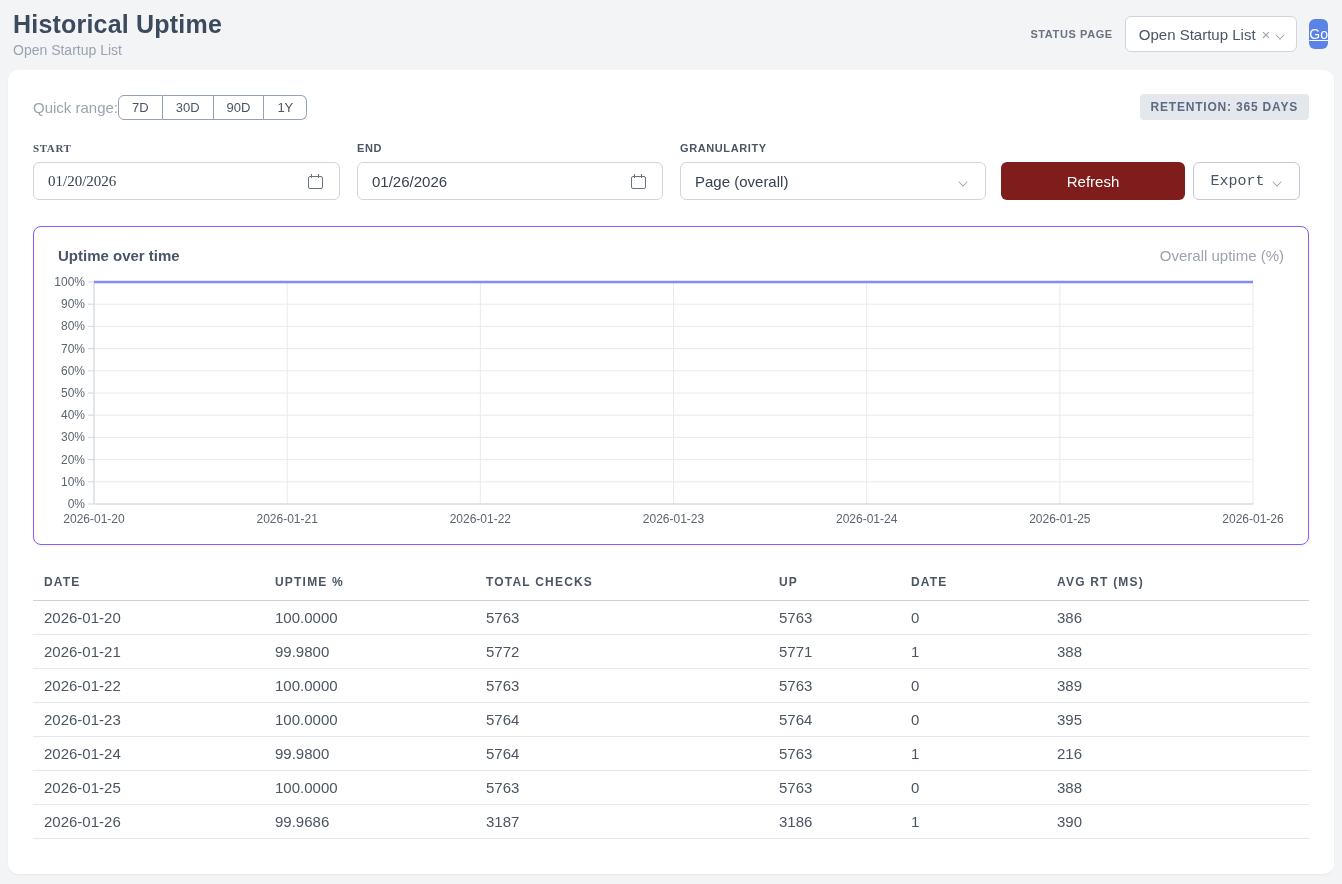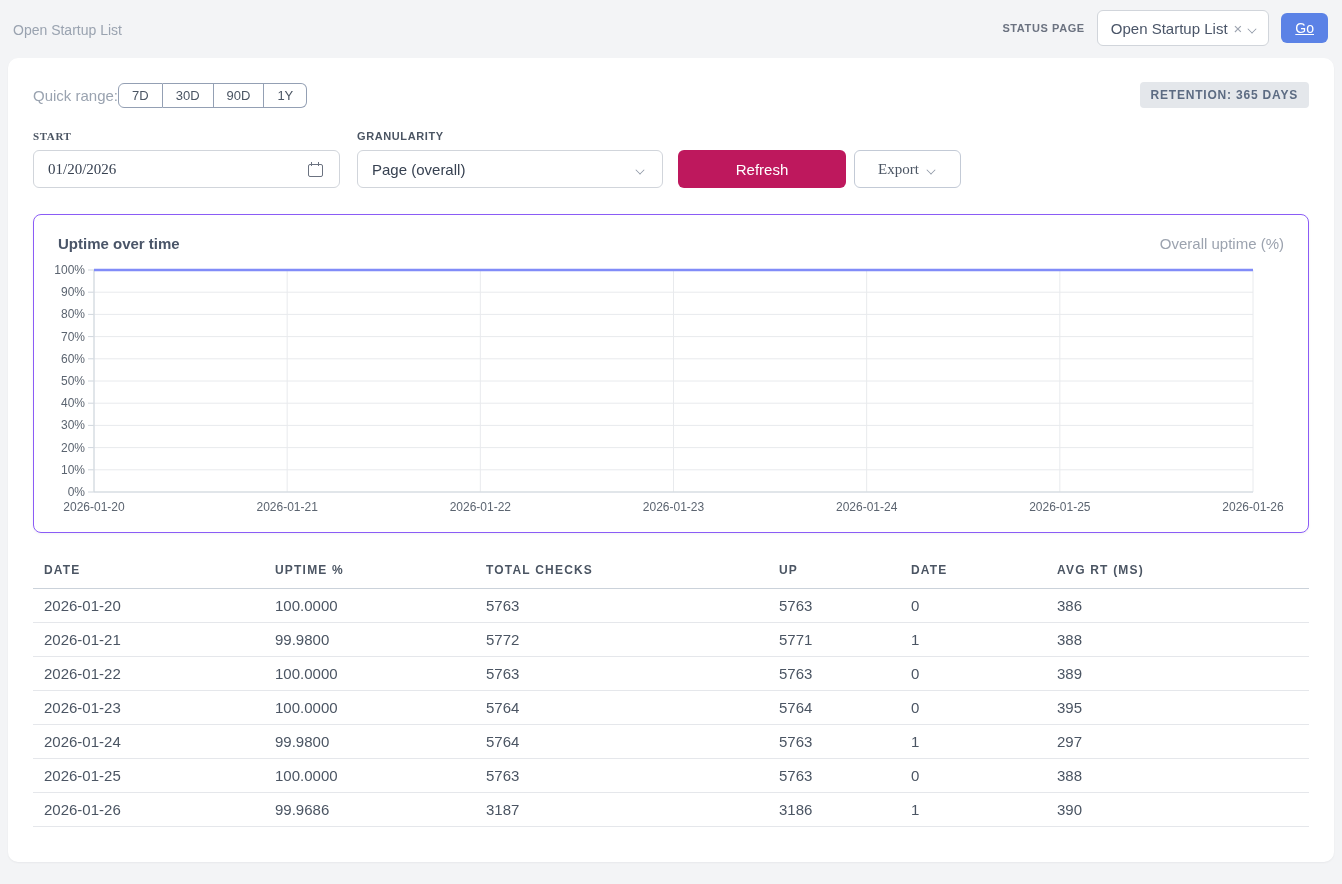--- a/index.html
+++ b/index.html
@@ -9,21 +9,21 @@
   .topbar { display:flex; justify-content:space-between; align-items:center; padding:10px 14px 6px 13px; }
   .page-title { font-size:25px; font-weight:bold; color:#3c4a5e; letter-spacing:0.2px; }
   .page-subtitle { font-size:14px; color:#9aa3b0; margin-top:3px; }
   .topbar-right { display:flex; align-items:center; gap:12px; }
   .statuspage-label { font-size:11px; font-weight:bold; color:#6b7280; letter-spacing:0.6px; }
   .status-select { display:flex; align-items:center; gap:6px; background:#fff; border:1px solid #d1d5db; border-radius:6px; height:36px; padding:0 10px 0 13px; cursor:pointer; }
   .status-select .val { font-size:15px; color:#4a5568; }
   .icon-x { color:#9ca3af; font-size:15px; line-height:1; }
   .chev { display:inline-block; width:10px; height:6px; position:relative; }
   .chev::before { content:""; position:absolute; left:0; top:0; width:7px; height:7px; border-right:1.6px solid #8b94a3; border-bottom:1.6px solid #8b94a3; transform:rotate(45deg) scale(.8); }
-  .go-btn { background:#5b82e6; color:#fff; border:none; border-radius:6px; height:30px; padding:0 14px; font-size:14px; cursor:pointer;text-decoration:underline; }
+  .go-btn { background:#5b82e6; color:#fff; border:none; border-radius:6px; height:30px; padding:0 0; font-size:14px; cursor:pointer;text-decoration:underline; }
 
   
   .card { background:#fff; border-radius:10px; margin:6px 8px 8px 8px; padding:24px 25px 22px 25px; box-shadow:0 1px 2px rgba(16,24,40,.05); height:804px; }
 
   .row1 { display:flex; align-items:center; justify-content:space-between; margin-bottom:22px; }
   .row1-left { display:flex; align-items:center; }
   .quick-label { font-size:15px; color:#9aa3b0; }
   .seg { display:flex; }
   .seg button { background:#fff; border:1px solid #94a0b4; border-left-width:0; padding:4px 13px; font-size:13px; color:#4b5563; cursor:pointer; font-family:inherit; }
   .seg button:first-child { border-left-width:1px; border-radius:6px 0 0 6px;text-align:right; }
@@ -33,42 +33,43 @@
   .row2 { display:flex; align-items:flex-end; margin-bottom:26px; }
   .field { display:flex; flex-direction:column; }
   .field-label { font-size:11px; font-weight:bold; color:#4b5563; letter-spacing:0.6px; margin-bottom:8px; }
   .control { height:38px; background:#fff; border:1px solid #d1d5db; border-radius:6px; display:flex; align-items:center; justify-content:space-between; padding:0 16px 0 14px; font-size:15px; color:#374151; cursor:pointer; }
   .w-start { width:307px; margin-right:17px;font-family:Liberation Serif, serif; }
   .w-end   { width:306px; margin-right:17px; }
   .w-gran  { width:306px; margin-right:15px; }
   .cal-icon { width:15px; height:15px; position:relative; display:inline-block; }
   .cal-icon::before { content:""; position:absolute; left:0; top:2px; width:13px; height:11px; border:1.5px solid #6b7280; border-radius:2px; }
   .cal-icon::after { content:""; position:absolute; left:3px; top:0; width:2px; height:4px; border-left:1.5px solid #6b7280; border-right:1.5px solid #6b7280; padding-left:4px; }
-  .refresh-btn { width:168px; height:38px; background:#be185d; color:#fff; border:none; border-radius:6px; font-size:15px; cursor:pointer; margin-right:8px; font-family:inherit; }
-  .export-btn { width:107px; height:38px; background:#fff; border:1px solid #c3cad6; border-radius:6px; font-size:15px; color:#4b5563; display:flex; align-items:center; justify-content:center; gap:8px; cursor:pointer; font-family:Liberation Serif, serif; }
+  .refresh-btn { width:184px; height:38px; background:#7f1d1d; color:#fff; border:none; border-radius:6px; font-size:15px; cursor:pointer; margin-right:8px; font-family:inherit; }
+  .export-btn { width:107px; height:38px; background:#fff; border:1px solid #c3cad6; border-radius:6px; font-size:15px; color:#4b5563; display:flex; align-items:center; justify-content:center; gap:8px; cursor:pointer; font-family:Liberation Mono, monospace; }
 
   
   .chart-panel { border:1px solid #8b5cf6; border-radius:8px; box-shadow:0 1px 3px rgba(16,24,40,.05); padding:20px 24px 14px 24px; margin-bottom:24px; }
   .chart-head { display:flex; justify-content:space-between; align-items:center; margin-bottom:12px; }
   .chart-title { font-size:15px; font-weight:bold; color:#4a5568; }
   .chart-legend { font-size:15px; color:#9ca3af; }
   svg text { font-family:"Liberation Sans", sans-serif; }
 
   
   table { width:100%; border-collapse:collapse; table-layout:fixed; }
   col.c1{width:242px} col.c2{width:211px} col.c3{width:293px} col.c4{width:132px} col.c5{width:146px} col.c6{width:auto}
   th { text-align:left; font-size:12px; font-weight:bold; color:#4b5563; letter-spacing:1.2px; padding:6px 0 11px 0; border-bottom:1px solid #cbd2da; }
   td { font-size:15px; color:#4b5563; padding:8px 0; border-bottom:1px solid #e5e7eb; }
   th:first-child, td:first-child { padding-left:11px; }
 </style>
 </head>
 <body>
 
 <div class="topbar">
   <div>
+    <div class="page-title">Historical Uptime</div>
     <div class="page-subtitle">Open Startup List</div>
   </div>
   <div class="topbar-right">
     <span class="statuspage-label">STATUS PAGE</span>
     <div class="status-select">
       <span class="val">Open Startup List</span>
       <span class="icon-x">×</span>
       <span class="chev"></span>
     </div>
     <button class="go-btn">Go</button>
@@ -88,20 +89,27 @@
       </div>
     </div>
     <span class="badge">RETENTION: 365 DAYS</span>
   </div>
 
   <div class="row2">
     <div class="field w-start">
       <span class="field-label">START</span>
       <div class="control">
         <span>01/20/2026</span>
+        <span class="cal-icon"></span>
+      </div>
+    </div>
+    <div class="field w-end">
+      <span class="field-label">END</span>
+      <div class="control">
+        <span>01/26/2026</span>
         <span class="cal-icon"></span>
       </div>
     </div>
     <div class="field w-gran">
       <span class="field-label">GRANULARITY</span>
       <div class="control">
         <span>Page (overall)</span>
         <span class="chev"></span>
       </div>
     </div>
@@ -222,21 +230,21 @@
           <td>5764</td>
           <td>0</td>
           <td>395</td>
         </tr>
         <tr>
           <td>2026-01-24</td>
           <td>99.9800</td>
           <td>5764</td>
           <td>5763</td>
           <td>1</td>
-          <td>297</td>
+          <td>216</td>
         </tr>
         <tr>
           <td>2026-01-25</td>
           <td>100.0000</td>
           <td>5763</td>
           <td>5763</td>
           <td>0</td>
           <td>388</td>
         </tr>
         <tr>

